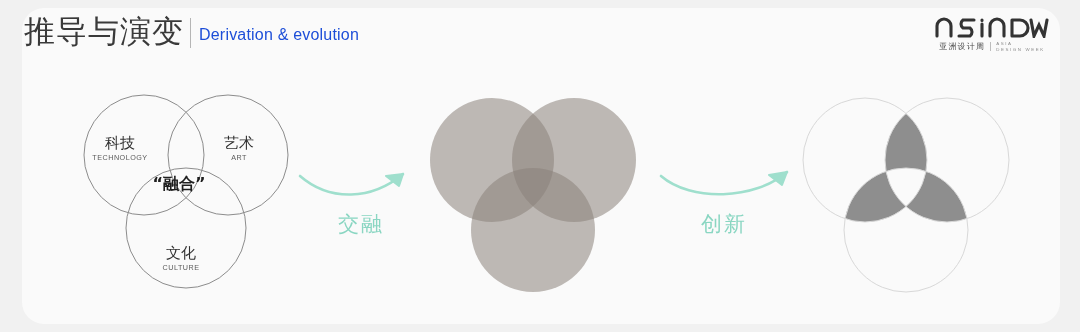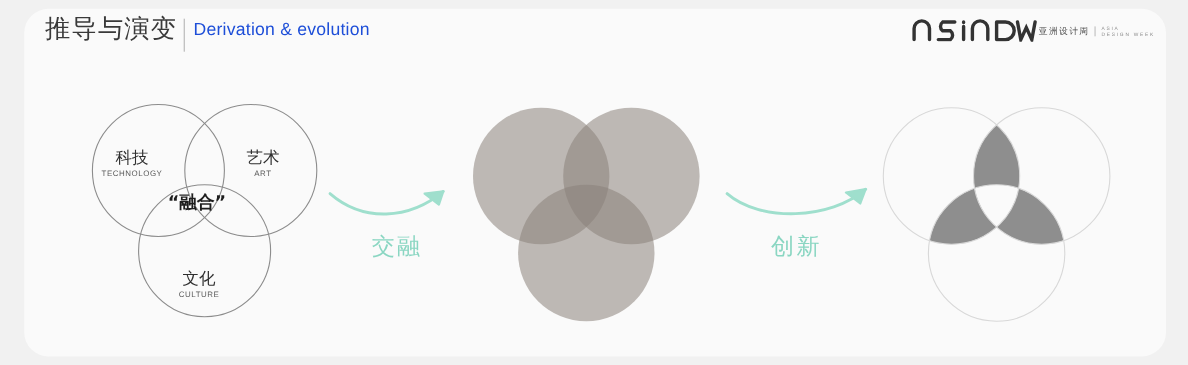--- a/index.html
+++ b/index.html
@@ -32,27 +32,26 @@
 
   
   #header {
     position: absolute;
     left: 24px;
     top: 16px;
     display: flex;
     align-items: baseline;
   }
   #title-cn {
-    font-size: 23px;
+    font-size: 31px;
     font-weight: 400;
     color: #3a3a3a;
     letter-spacing: 1px;
     line-height: 1;
     font-family: "DejaVu Sans", "Liberation Sans", sans-serif;
-    margin-left: 17px;
   }
   #title-divider {
     width: 1px;
     height: 30px;
     background: #b5b5b5;
     margin: 0 8px 0 6px;
     align-self: flex-end;
     position: relative;
     top: 1px;
   }
@@ -64,21 +63,21 @@
     position: relative;
     top: -2px;
   }
 
   
   #logo {
     position: absolute;
     right: 30px;
     top: 16px;
     display: flex;
-    flex-direction: row;
+    flex-direction: column;
     align-items: center;
   }
   #logo-mark { display: block; }
   #logo-sub {
     display: flex;
     align-items: center;
     margin-top: 3px;
   }
   #logo-cn {
     font-size: 8px;

